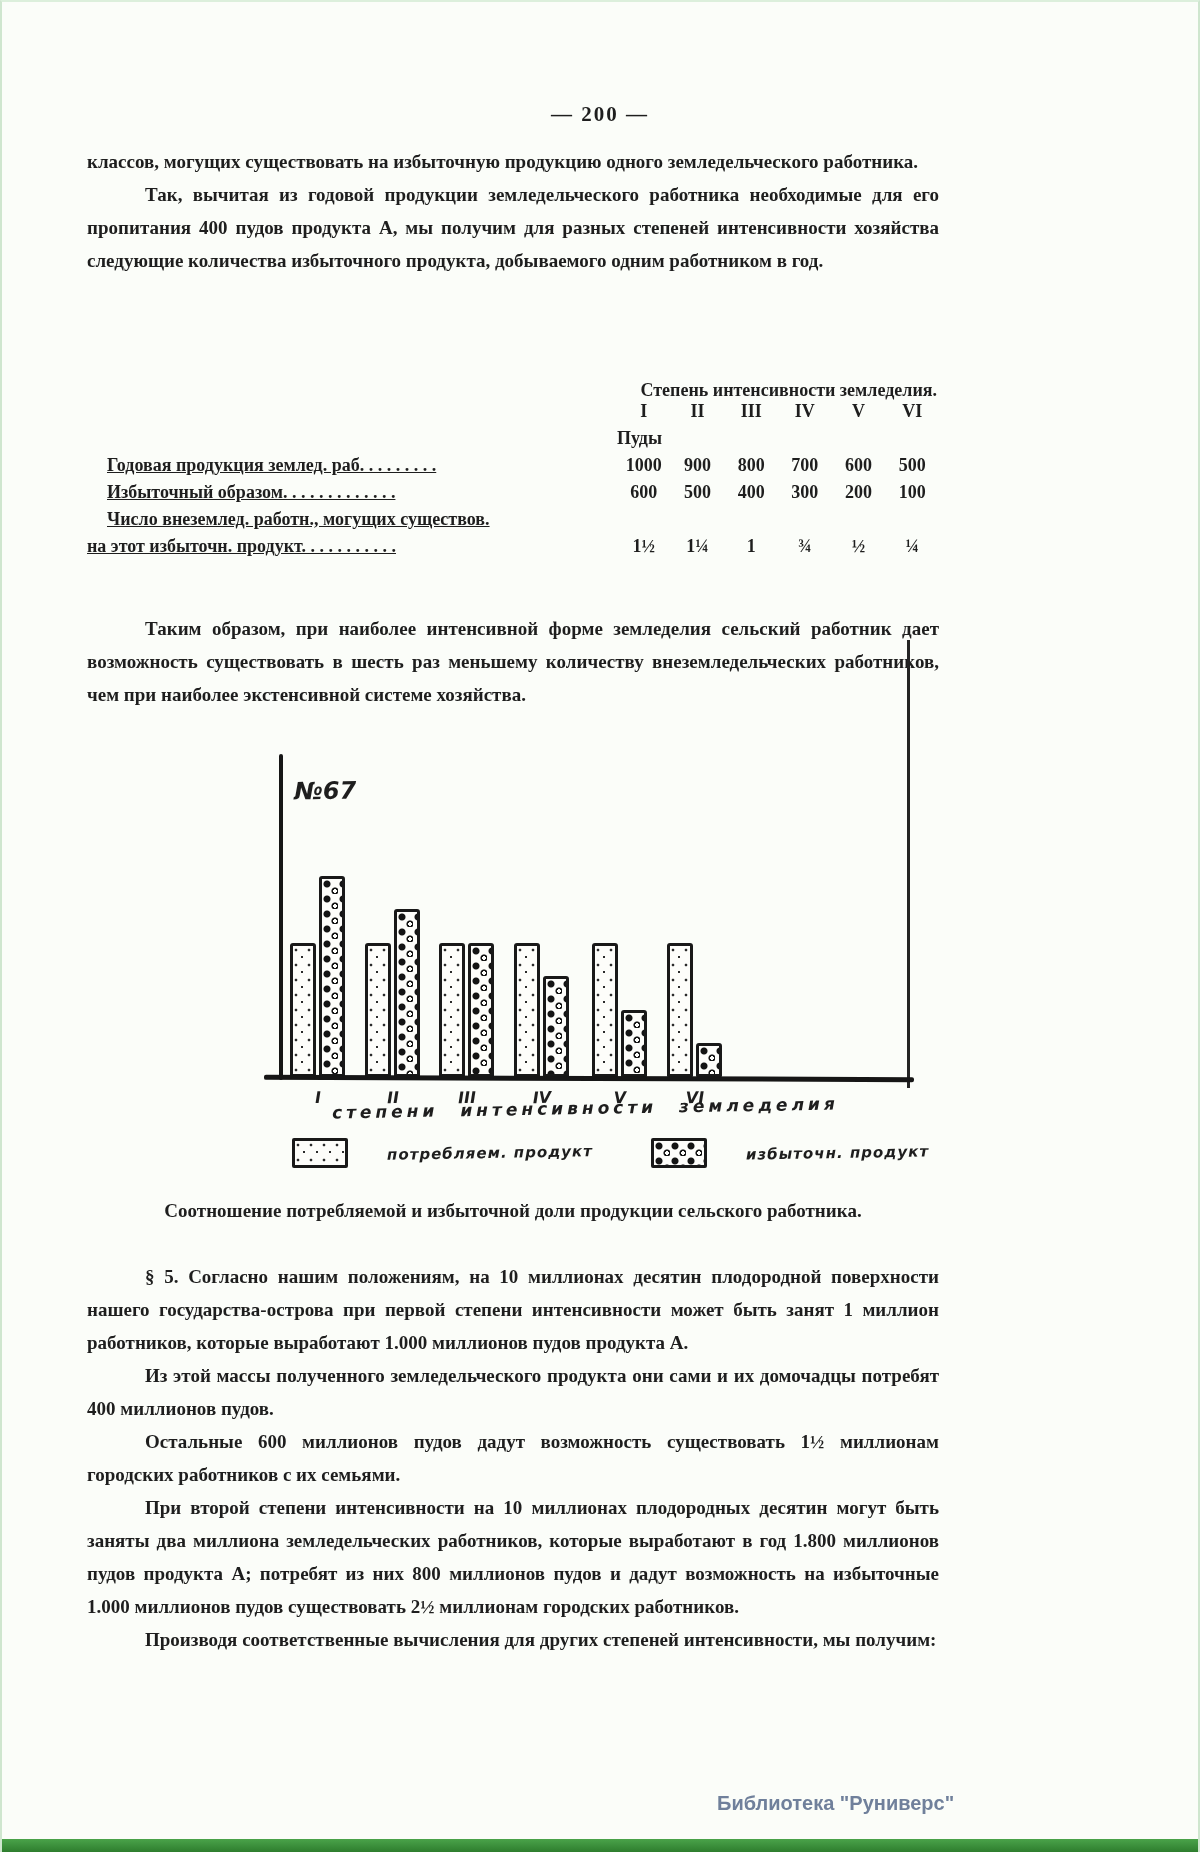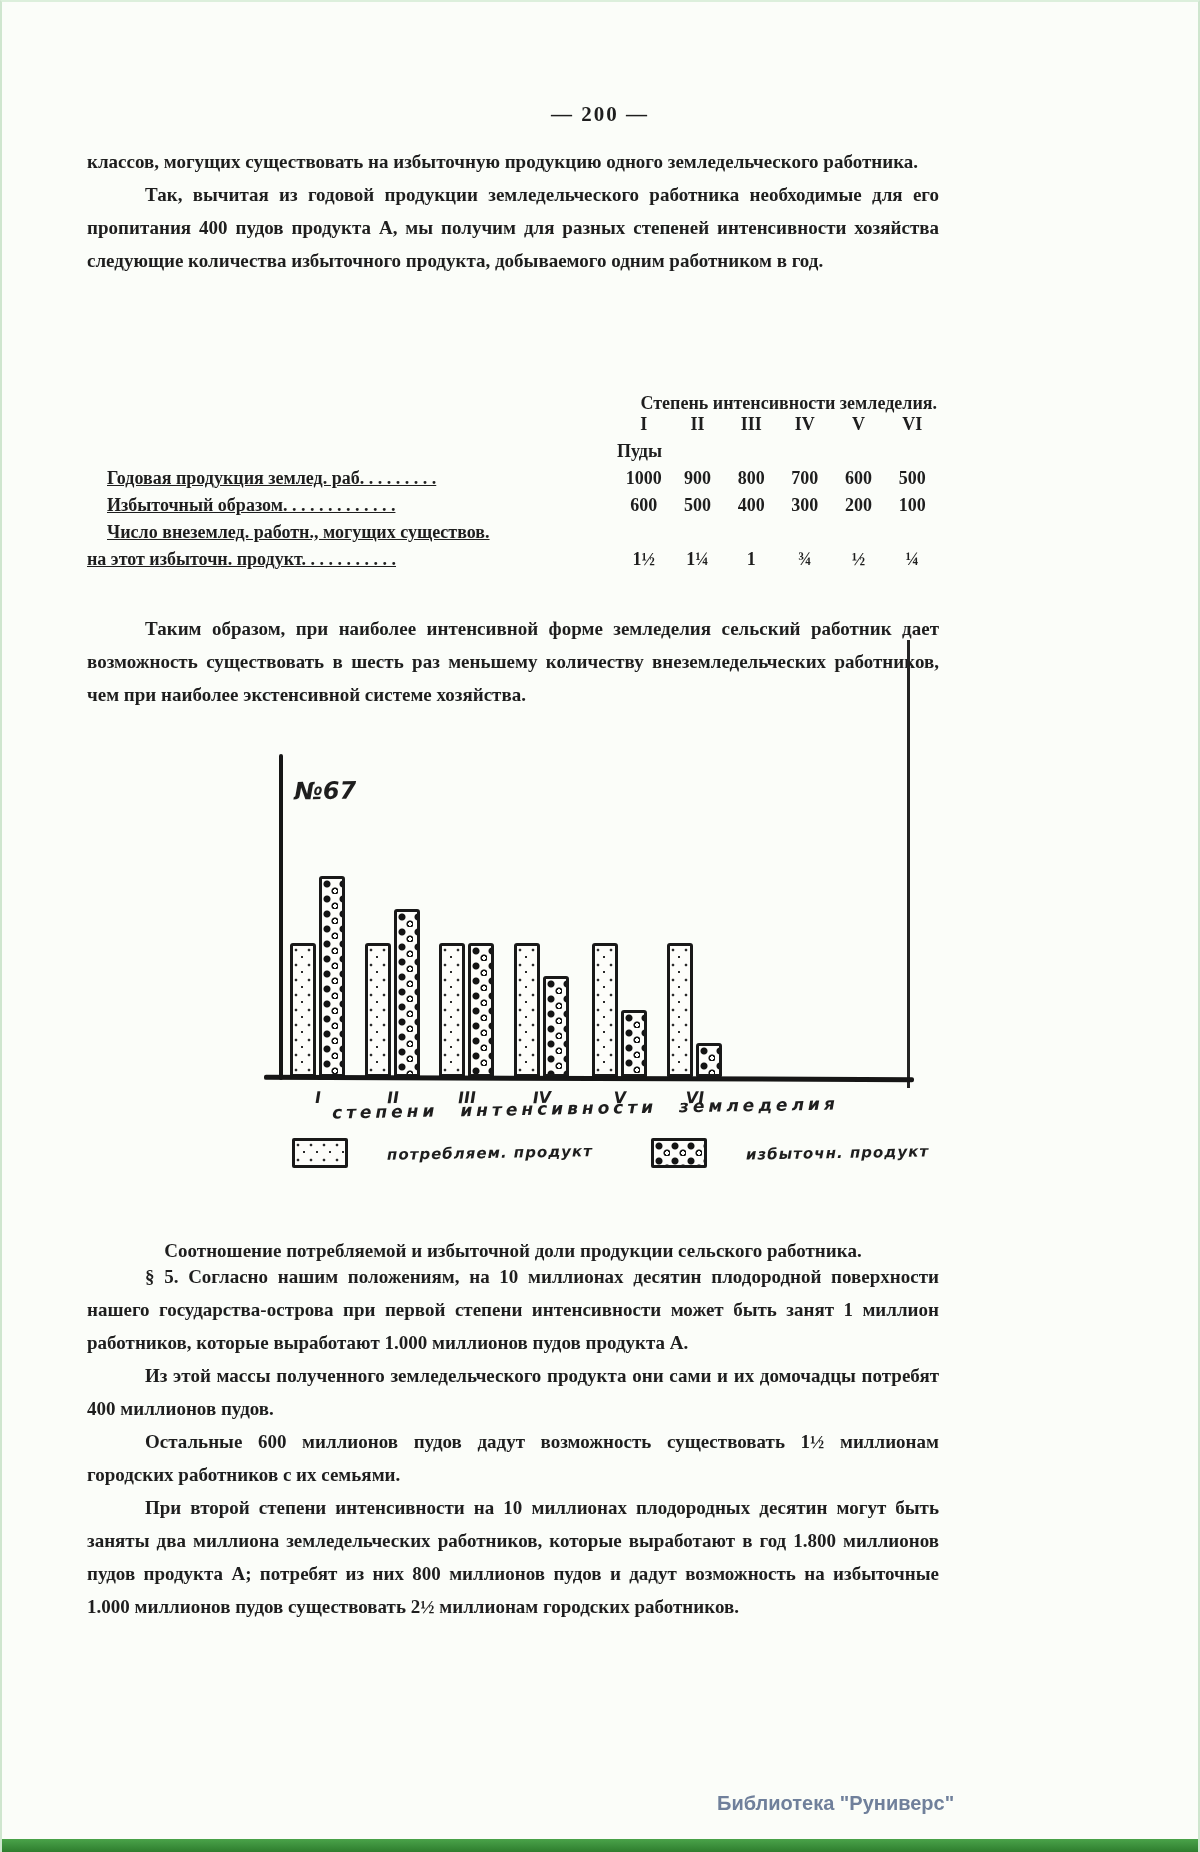--- a/index.html
+++ b/index.html
@@ -12,21 +12,21 @@
     color:#1e1e1e; overflow:hidden;
   }
   .abs { position:absolute; }
   .page-num { width:100%; text-align:center; font-size:21px; font-weight:700; letter-spacing:2px; }
   .textblock { left:85px; width:852px; font-size:19px; line-height:33px; font-weight:700; text-align:justify; }
   .para { margin:0; }
   .para.indent { text-indent:58px; }
 
   
   .ztable { left:85px; width:852px; top:378px; font-size:18px; font-weight:700; }
-  .t-header { text-align:right; padding-right:2px;margin-top:13px; }
+  .t-header { text-align:right; padding-right:2px; }
   .t-line { display:flex; align-items:baseline; height:27px; }
   .t-label { flex:0 0 530px; white-space:nowrap; overflow:hidden; padding-left:20px; box-sizing:border-box;text-decoration:underline; }
   .t-label.noindent { padding-left:0; }
   .t-spacer { flex:0 0 530px; }
   .cols { flex:1; display:flex; }
   .cols span { flex:1; text-align:center; }
   .unit-wrap { flex:1; text-align:left; }
 
   
   .axis-y { left:277px; top:752px; width:4px; height:326px; background:#161616; border-radius:2px; }
@@ -48,21 +48,21 @@
       radial-gradient(circle at 5px 5px, #141414 3px, rgba(0,0,0,0) 4px),
       radial-gradient(circle at 13px 12px, rgba(0,0,0,0) 1.6px, #141414 2.1px, #141414 3.1px, rgba(0,0,0,0) 4px);
     background-size:16px 15px;
   }
   .group-label { position:absolute; bottom:-30px; left:50%; transform:translateX(-50%) rotate(-2deg); font-size:16px; font-weight:700; font-family:"DejaVu Sans",sans-serif; font-style:italic; }
   .x-caption { left:330px; top:1096px; font-size:17px; font-weight:700; letter-spacing:4px; word-spacing:12px; }
   .legend { left:290px; top:1136px; display:flex; gap:58px; align-items:center; }
   .legend-item { display:flex; align-items:center;gap:25px; }
   .swatch { width:56px; height:30px; border:3px solid #191919; border-radius:2px; background-color:#fdfdfa; box-sizing:border-box; }
   .legend-label { margin-left:14px; font-size:15px; font-weight:700; letter-spacing:1px; }
-  .chart-caption { left:85px; width:852px; top:1198px; text-align:center; font-size:19px; font-weight:700;margin-top:40px; }
+  .chart-caption { left:85px; width:852px; top:1198px; text-align:center; font-size:19px; font-weight:700; }
 
   .watermark { left:715px; top:1790px; font-family:"Liberation Sans","DejaVu Sans",sans-serif; font-size:20px; font-weight:700; color:#70809b; }
   .bottom-strip { left:0; bottom:0; width:100%; height:13px; background:linear-gradient(#4aa34a,#2e7d2e); }
 </style>
 </head>
 <body>
 
 <div id="page">
 
   <div class="abs page-num" style="top:100px;">— 200 —</div>
@@ -180,18 +180,19 @@
     </div>
   </div>
 
   <div class="abs chart-caption">Соотношение потребляемой и избыточной доли продукции сельского работника.</div>
 
   <div class="abs textblock" style="top:1258px;">
     <p class="para indent">§ 5. Согласно нашим положениям, на 10 миллионах десятин плодородной поверхности нашего государства-острова при первой степени интенсивности может быть занят 1 миллион работников, которые выработают 1.000 миллионов пудов продукта А.</p>
     <p class="para indent">Из этой массы полученного земледельческого продукта они сами и их домочадцы потребят 400 миллионов пудов.</p>
     <p class="para indent">Остальные 600 миллионов пудов дадут возможность существовать 1½ миллионам городских работников с их семьями.</p>
     <p class="para indent">При второй степени интенсивности на 10 миллионах плодородных десятин могут быть заняты два миллиона земледельческих работников, которые выработают в год 1.800 миллионов пудов продукта А; потребят из них 800 миллионов пудов и дадут возможность на избыточные 1.000 миллионов пудов существовать 2½ миллионам городских работников.</p>
+    <p class="para indent">Производя соответственные вычисления для других степеней интенсивности, мы получим:</p>
   </div>
 
   <div class="abs watermark">Библиотека "Руниверс"</div>
   <div class="abs bottom-strip"></div>
 
 </div>
 
 </body></html>

